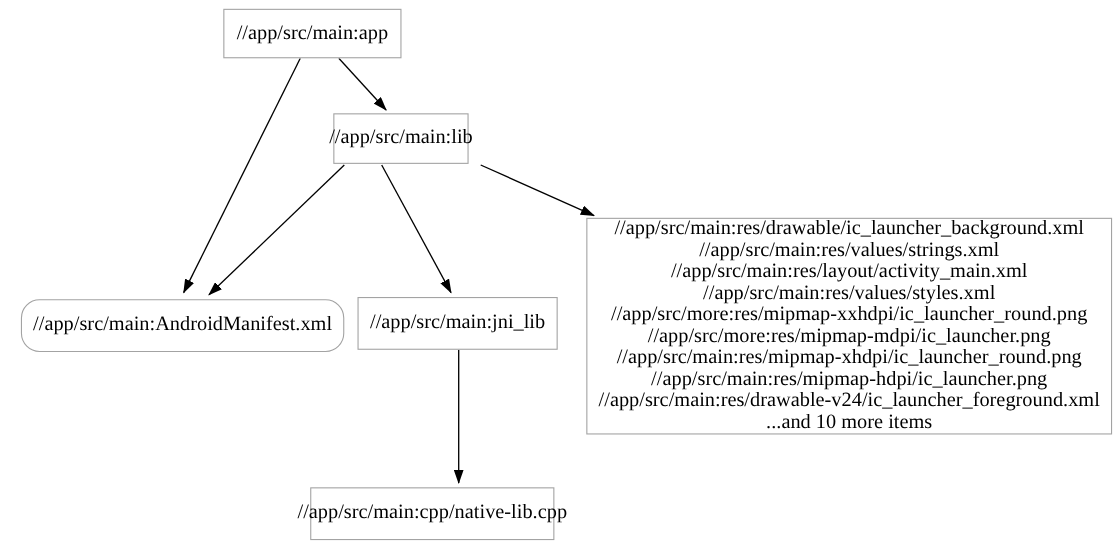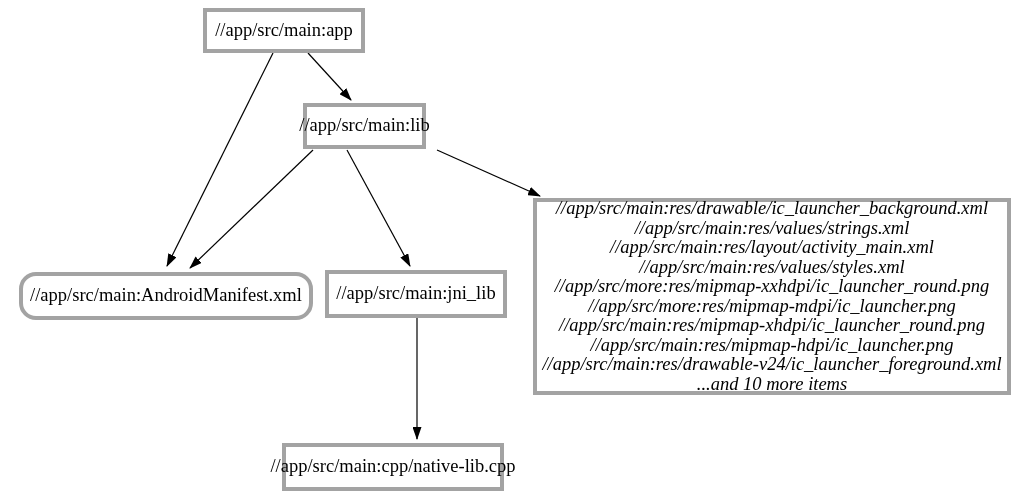--- a/index.html
+++ b/index.html
@@ -20,37 +20,37 @@
     position: absolute;
     left: 0;
     top: 0;
     width: 1018px;
     height: 496px;
   }
   .node {
     position: absolute;
     box-sizing: border-box;
     background: #ffffff;
-    border: 4px solid #a3a3a3;
+    border: 1px solid #a3a3a3;
     display: flex;
     align-items: center;
     justify-content: center;
     text-align: center;
     font-size: 18.5px;
     line-height: 19.5px;
     white-space: nowrap;
   }
   .node-app      { left: 203px; top: 8px;   width: 162px; height: 45px; }
   .node-lib      { left: 303px; top: 103px; width: 123px; height: 46px; }
   .node-manifest { left: 19px;   top: 272px; width: 294px; height: 48px; border-radius: 17px; }
   .node-jni-lib  { left: 325px; top: 270px; width: 182px; height: 48px; }
   .node-res      { left: 533px; top: 198px; width: 478px; height: 197px;
                    flex-direction: column; }
   .node-cpp      { left: 282px; top: 443px; width: 222px; height: 48px; }
-  .res-line { display: block; font-style: italic; }
+  .res-line { display: block; }
 </style>
 </head>
 <body>
 
 <div id="canvas">
 
   <svg id="edges" viewBox="0 0 1018 496" xmlns="http://www.w3.org/2000/svg">
     <defs>
       <marker id="arrow" markerUnits="userSpaceOnUse" markerWidth="13" markerHeight="9" refX="12" refY="4.5" orient="auto">
         <path d="M0,0 L13,4.5 L0,9 Z" fill="#000000"></path>

